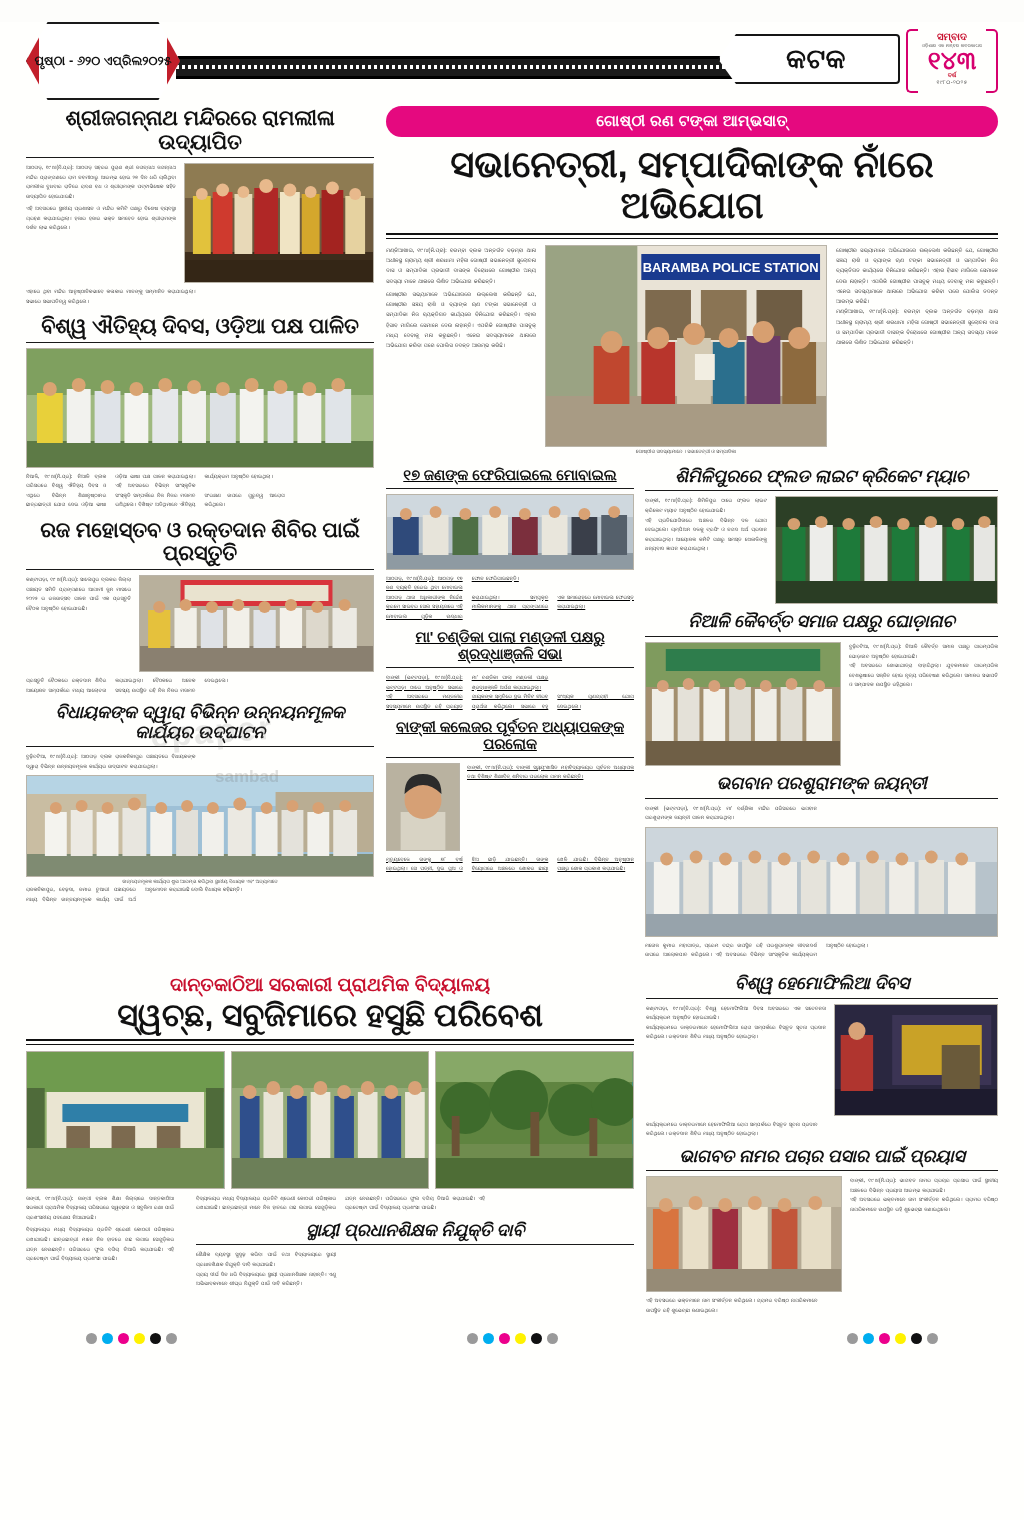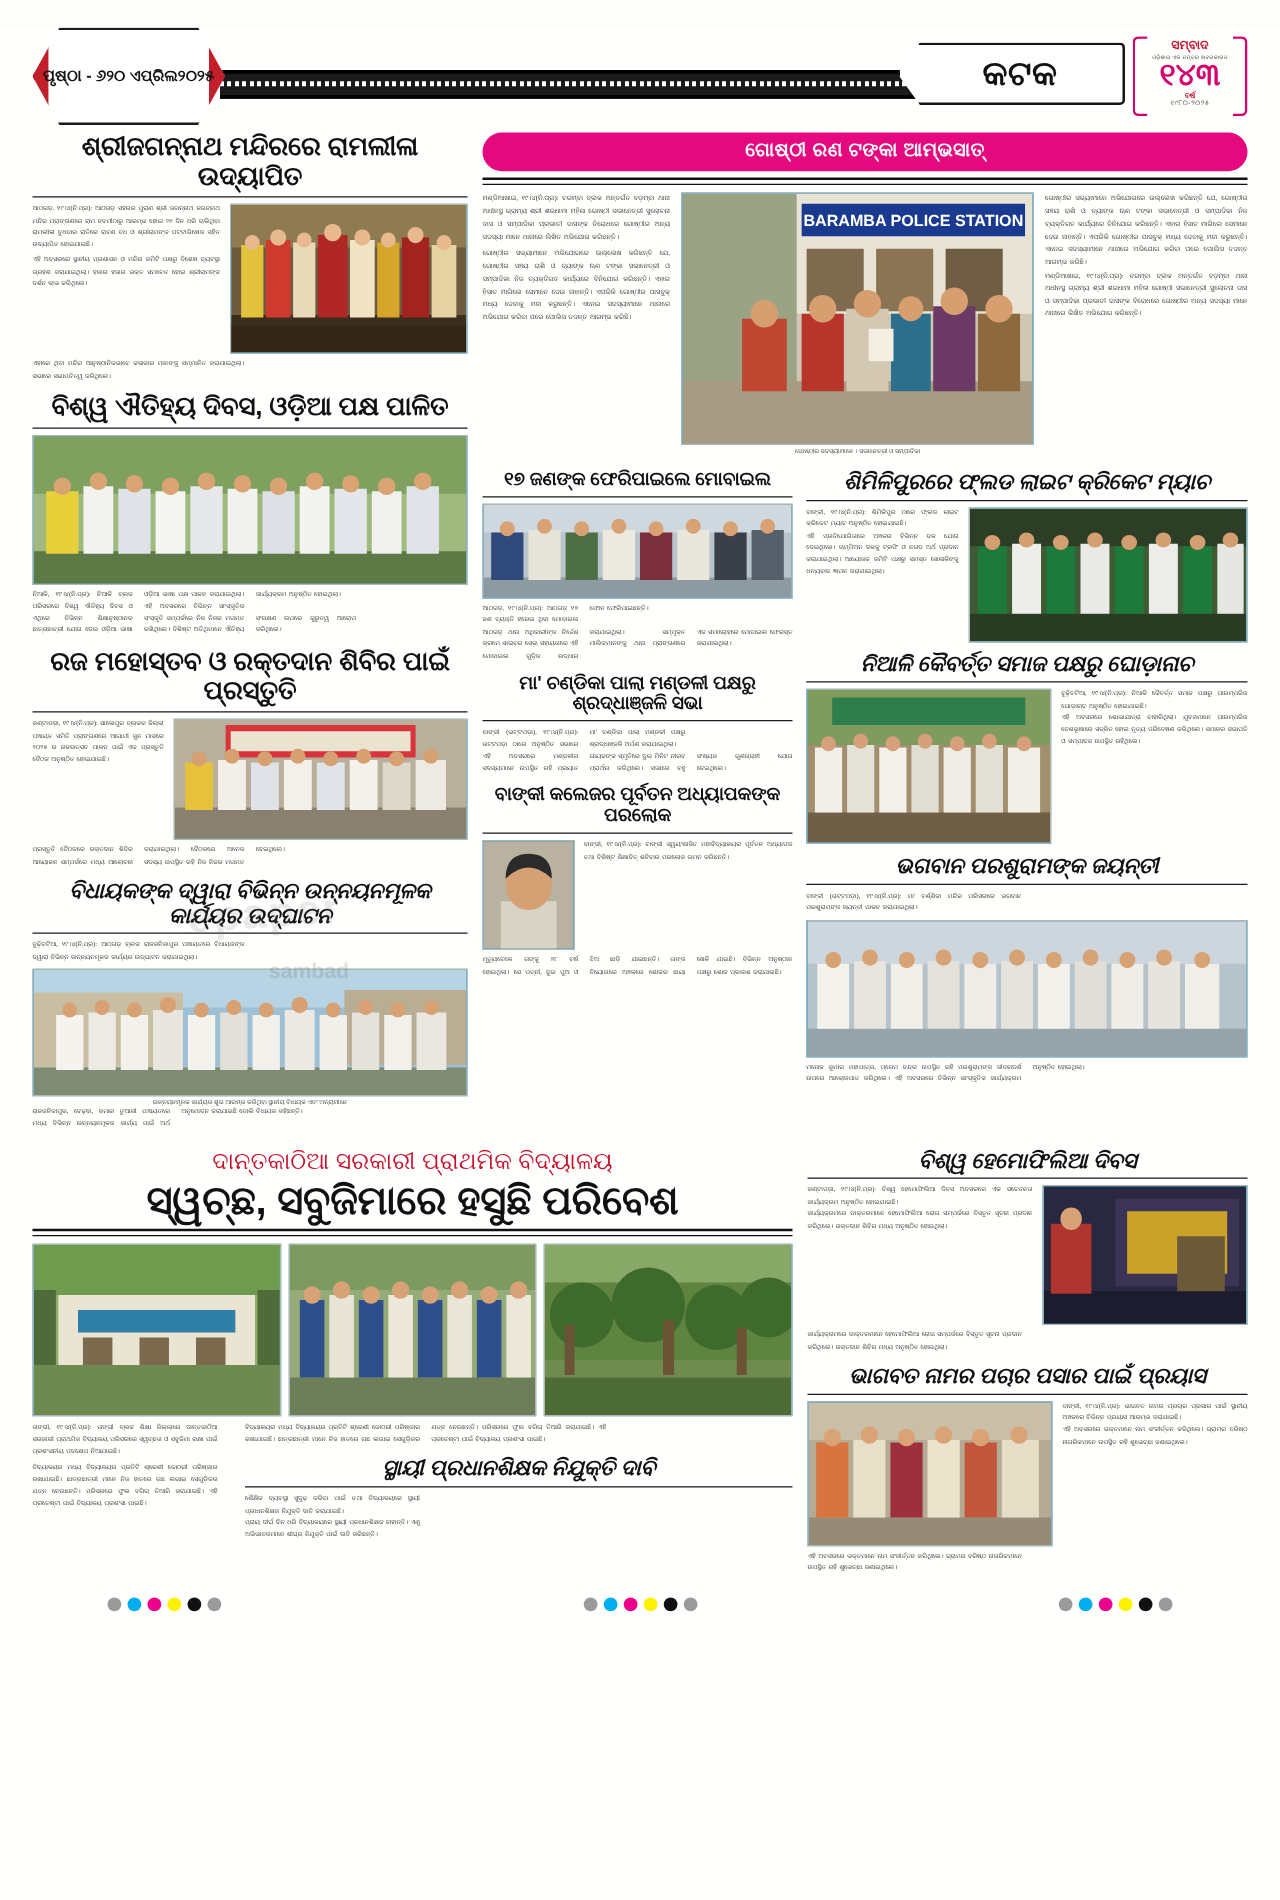--- a/index.html
+++ b/index.html
@@ -91,21 +91,21 @@
   .hl-md{font-size:17.5px;font-style:italic;}
   .hl-sm{font-size:15px;}
   .rule-thin{border-top:1.4px solid #1a1a1a;margin:4px 0 5px;}
   .rule-dbl{border-top:2.6px solid #111;border-bottom:1px solid #111;height:3px;margin:5px 0 6px;}
 
   .pink-band{
     background:#e5097f;color:#fff;border-radius:18px;
     text-align:center;font-weight:bold;font-size:15.5px;
     padding:6px 10px 7px;letter-spacing:.3px;
   }
-  .redline{color:#c8102e;font-weight:normal;text-align:center;font-size:19px;}
+  .redline{color:#c8102e;font-weight:bold;text-align:center;font-size:19px;}
 
   
   .body-txt{
     font-size:5.1px;line-height:1.88;color:#2a2a2a;
     text-align:justify;word-spacing:.6px;
     font-family:"Liberation Serif", serif;
     -webkit-font-smoothing:none;
   }
   .body-txt.b6{font-size:5.4px;line-height:1.9;}
   .cols2{column-count:2;column-gap:9px;}
@@ -115,21 +115,21 @@
   
   .photo{
     position:relative;overflow:hidden;border:1px solid #b9b4a8;
     background:#0ea5e9;
   }
   .cap{font-size:5px;color:#333;text-align:center;padding-top:2px;font-family:"Liberation Serif",serif;}
 
   
   .grid-top{display:flex;gap:12px;margin-top:6px;}
   .col-left{width:348px;flex:0 0 348px;}
-  .col-mid{width:248px;flex:0 0 248px;}
+  .col-mid{width:248px;flex:0 0 248px;text-decoration:underline;}
   .col-right{flex:1;}
 
   .sect{margin-bottom:8px;}
 
   
   .cmyk{display:flex;gap:5px;align-items:center;}
   .cmyk i{display:block;width:11px;height:11px;border-radius:50%;}
   .dot-g{background:#9a9a9a;}
   .dot-c{background:#00aeef;}
   .dot-m{background:#ec008c;}
@@ -347,20 +347,21 @@
         </div>
         <div class="cap">ଉନ୍ନୟନମୂଳକ କାର୍ଯ୍ୟର ଶୁଭ ଆରମ୍ଭ କରିଥିବା ସ୍ଥାନୀୟ ବିଧାୟକ ଏବଂ ଅନ୍ୟମାନେ</div>
         <div class="body-txt cols3">ରାଜକନିକାପୁର, ବେଢ଼ଦା, ଜମାର ତୁଆରୀ ପଞ୍ଚାୟତରେ ମଧ୍ୟ ବିଭିନ୍ନ ଉନ୍ନୟନମୂଳକ କାର୍ଯ୍ୟ ପାଇଁ ଅର୍ଥ ଅନୁମୋଦନ କରାଯାଇଛି ବୋଲି ବିଧାୟକ କହିଛନ୍ତି।</div>
       </div>
     </div>
 
     <div style="flex:1;display:flex;flex-direction:column;">
 
       <div class="sect">
         <div class="pink-band">ଗୋଷ୍ଠୀ ରଣ ଟଙ୍କା ଆମ୍ଭସାତ୍</div>
+        <div class="hl hl-xl" style="margin:7px 0 6px;">ସଭାନେତ୍ରୀ, ସମ୍ପାଦିକାଙ୍କ ନାଁରେ ଅଭିଯୋଗ</div>
         <div class="rule-dbl"></div>
         <div style="display:flex;gap:9px;">
           <div style="flex:0 0 150px;">
             <div class="body-txt b6">ମଣ୍ଡିଆଖାଇ, ୧୯।୪(ନି.ପ୍ର): ବରମ୍ବା ବ୍ଲକ ଅନ୍ତର୍ଗତ ବଡ଼ମ୍ବା ଥାନା ଅଧୀନସ୍ଥ ଗ୍ରାମ୍ୟ ଶ୍ରୀ ଶରଧାମା ମହିଳା ଗୋଷ୍ଠୀ ସଭାନେତ୍ରୀ ସୁଲୋଚନା ଦାସ ଓ ସମ୍ପାଦିକା ପ୍ରଭାତୀ ଦାସଙ୍କ ବିରୋଧରେ ଗୋଷ୍ଠୀର ଅନ୍ୟ ସଦସ୍ୟା ମାନେ ଥାନାରେ ଲିଖିତ ଅଭିଯୋଗ କରିଛନ୍ତି।</div>
             <div class="body-txt b6" style="margin-top:3px;">ଗୋଷ୍ଠୀର ସଭ୍ୟାମାନେ ଅଭିଯୋଗରେ ଉଲ୍ଲେଖ କରିଛନ୍ତି ଯେ, ଗୋଷ୍ଠୀର ସଞ୍ଚୟ ରାଶି ଓ ବ୍ୟାଙ୍କ ଋଣ ଟଙ୍କା ସଭାନେତ୍ରୀ ଓ ସମ୍ପାଦିକା ନିଜ ବ୍ୟକ୍ତିଗତ କାର୍ଯ୍ୟରେ ବିନିଯୋଗ କରିଛନ୍ତି। ଏହାର ହିସାବ ମାଗିଲେ ସେମାନେ ଦେଉ ନାହାନ୍ତି। ଏପରିକି ଗୋଷ୍ଠୀର ପାସବୁକ୍ ମଧ୍ୟ ଦେବାକୁ ମନା କରୁଛନ୍ତି। ଏନେଇ ସଦସ୍ୟାମାନେ ଥାନାରେ ଅଭିଯୋଗ କରିବା ପରେ ପୋଲିସ ତଦନ୍ତ ଆରମ୍ଭ କରିଛି।</div>
           </div>
           <div style="flex:0 0 282px;">
             <div class="photo" style="height:200px;">
               <svg viewBox="0 0 282 200" preserveAspectRatio="none" style="width:100%;height:100%;display:block">
                 <rect width="282" height="200" fill="#cfc7b4"></rect>

